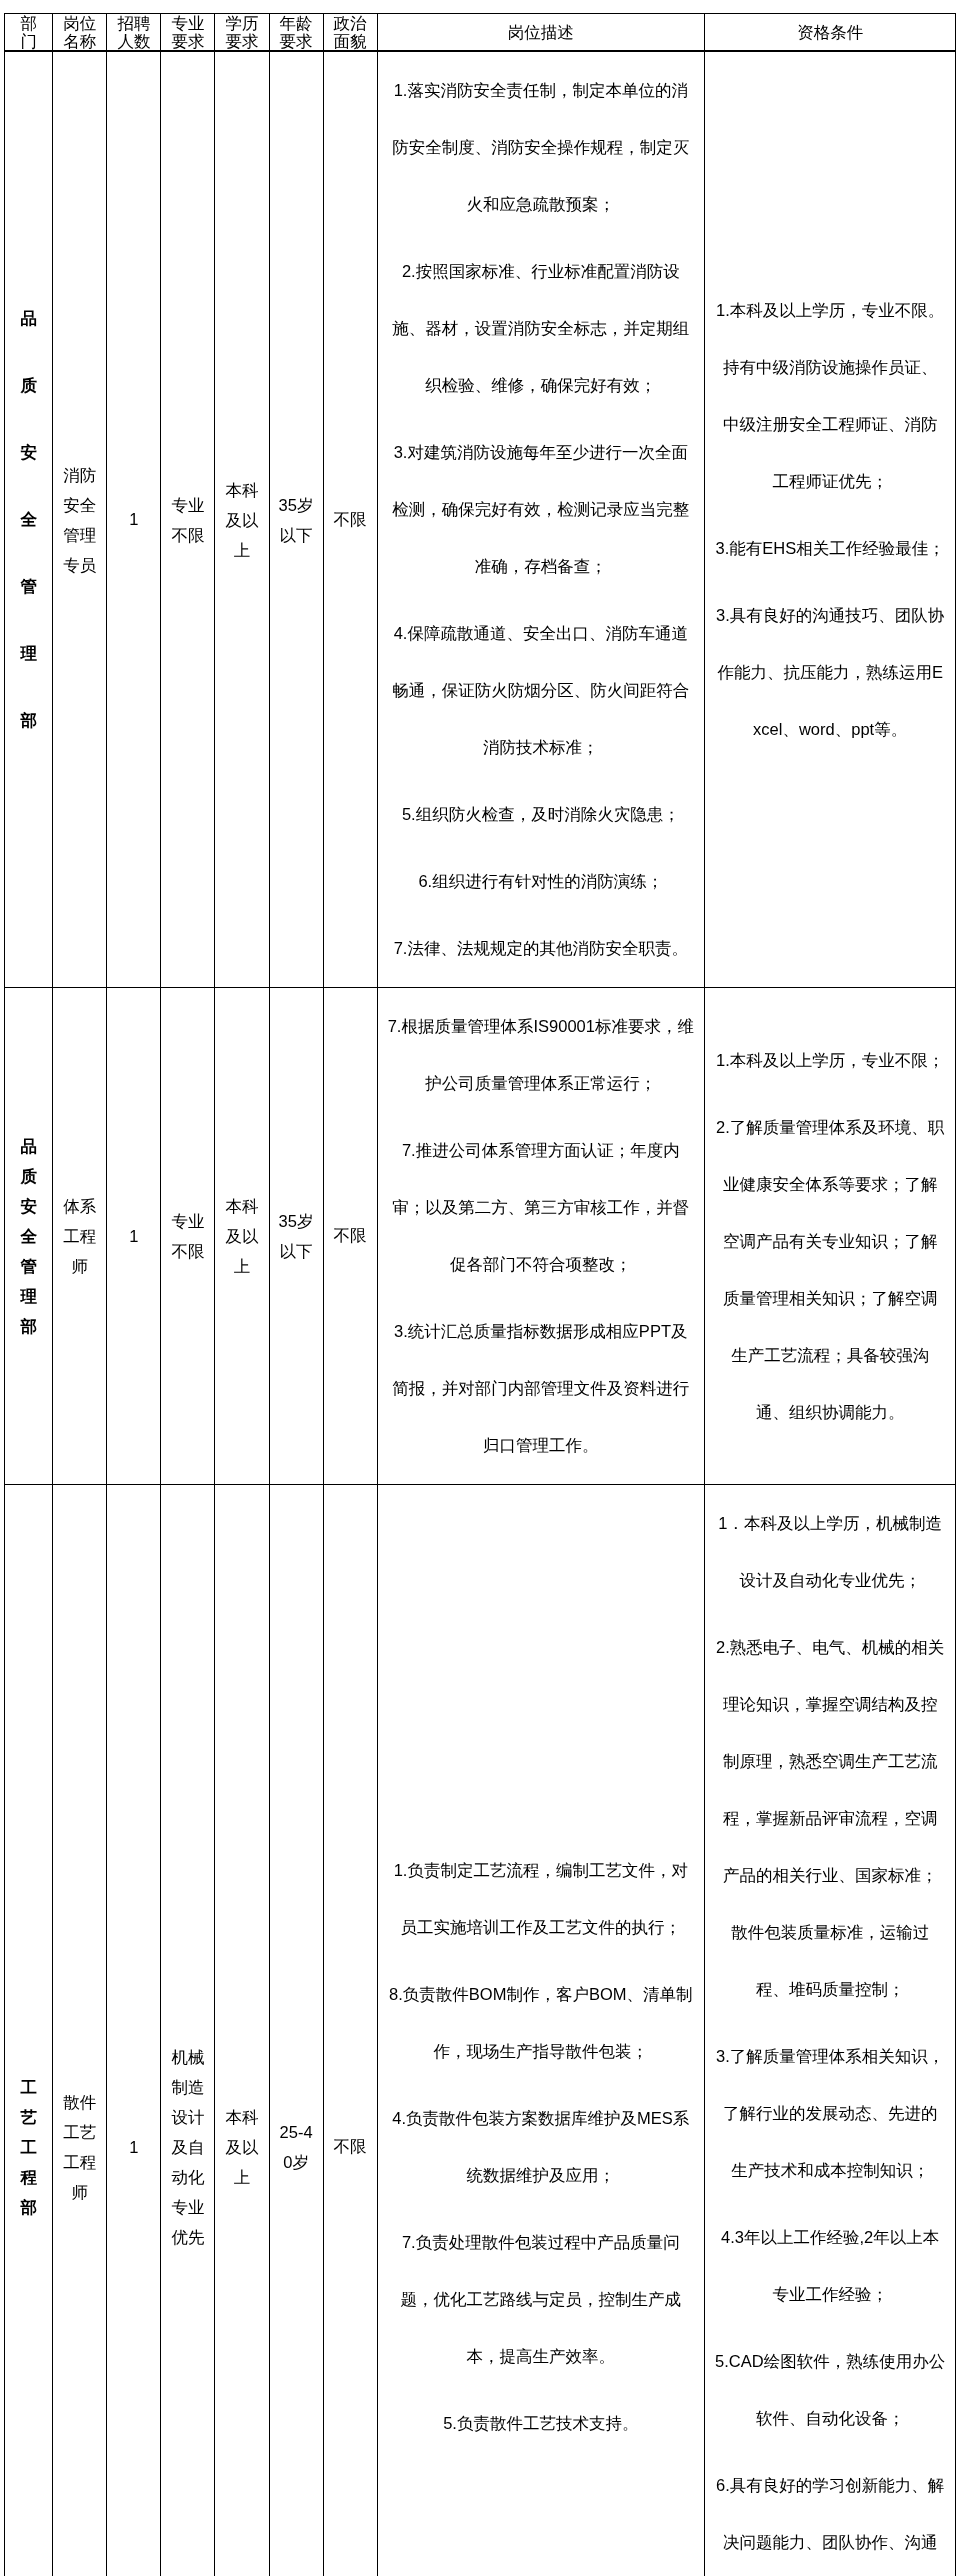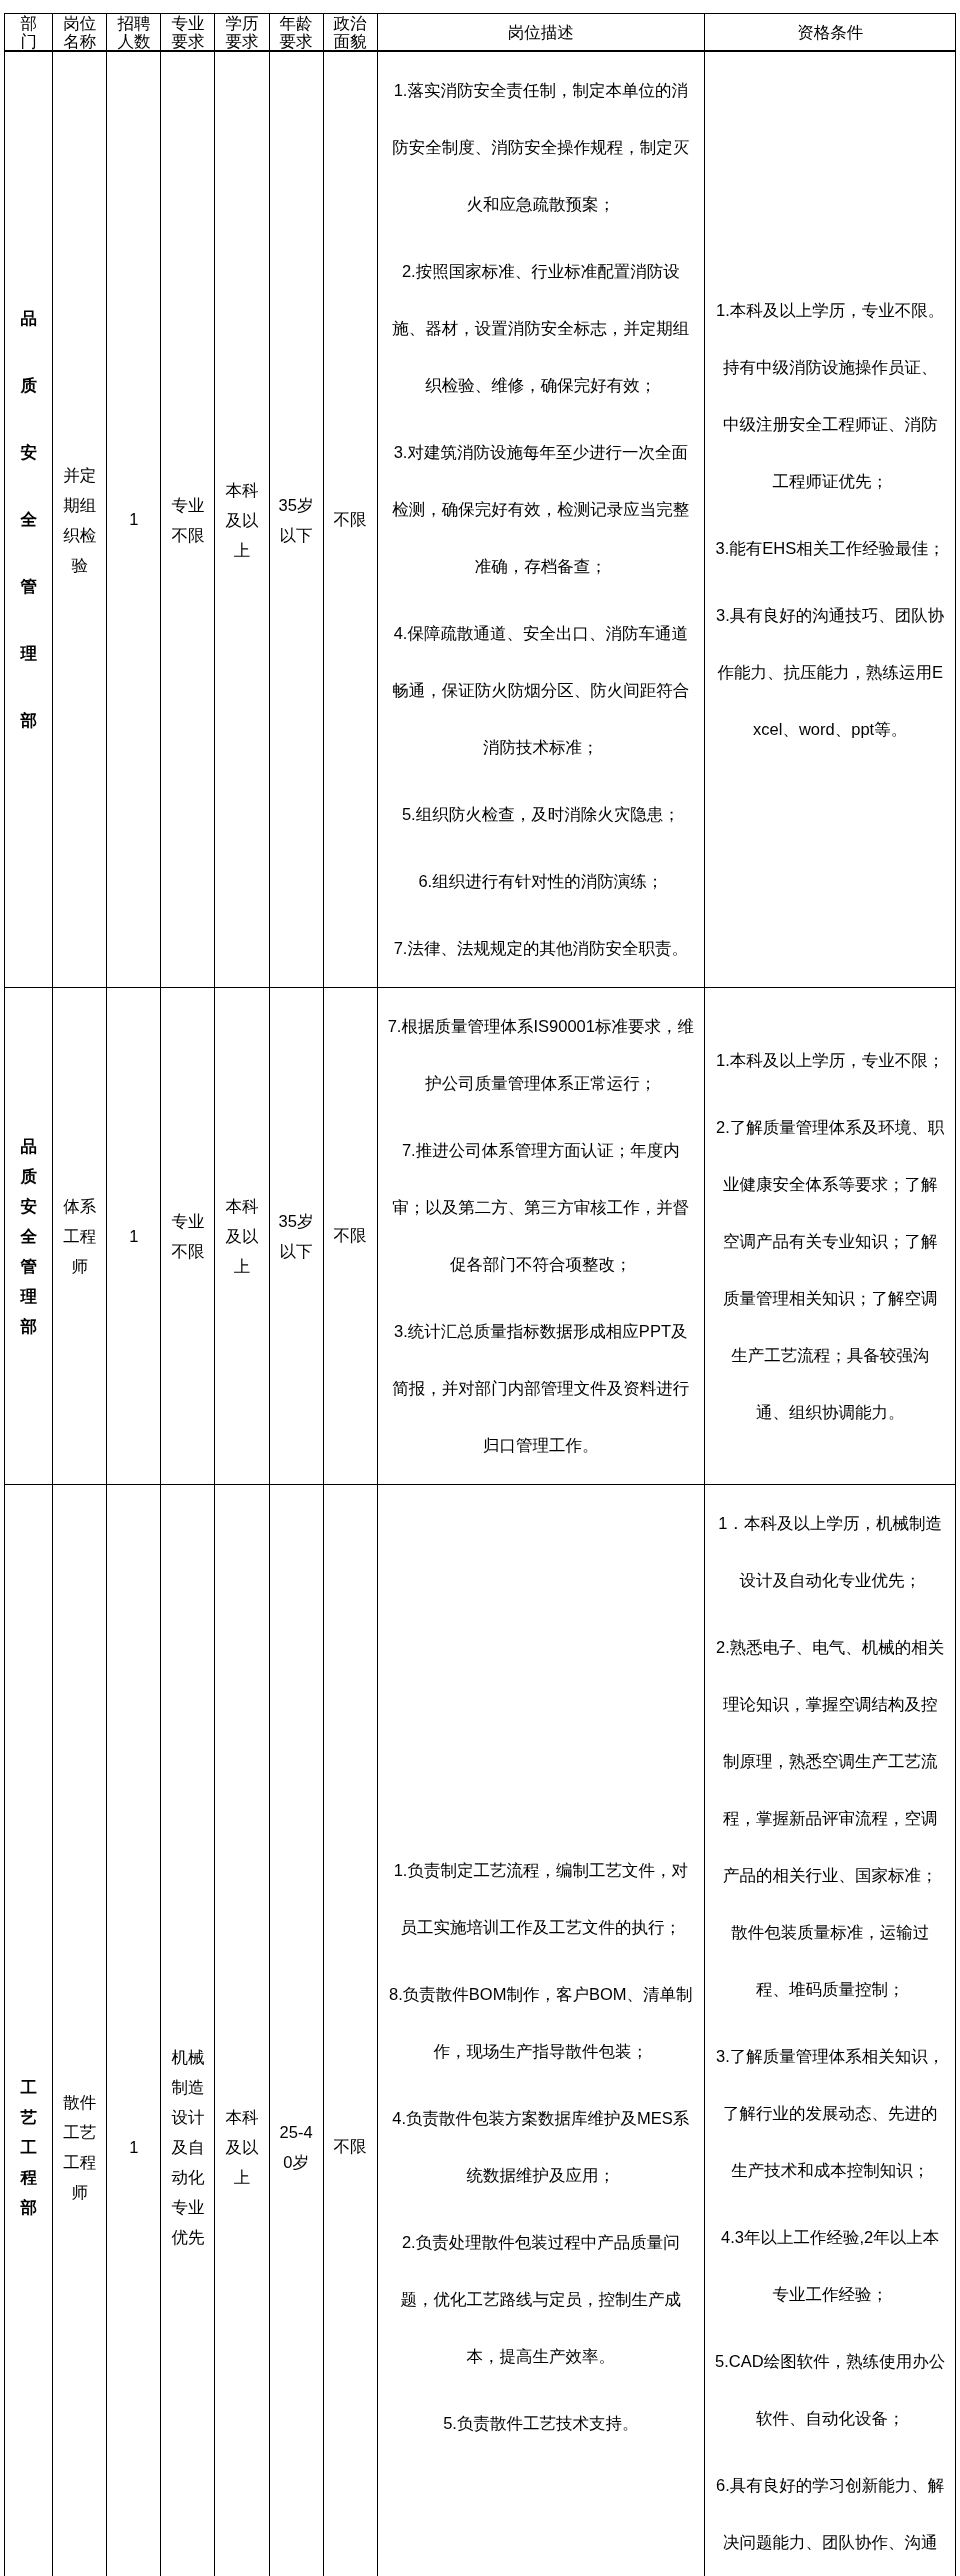--- a/index.html
+++ b/index.html
@@ -103,21 +103,21 @@
 要求</th>
         <th>政治
 面貌</th>
         <th>岗位描述</th>
         <th>资格条件</th>
       </tr>
     </thead>
     <tbody>
       <tr class="r1">
         <td class="tall"><span class="vchar">品质安全管理部</span></td>
-        <td><span class="w2">并定期组织检验</span></td>
+        <td><span class="w2">消防安全管理专员</span></td>
         <td>1</td>
         <td><span class="w2">专业不限</span></td>
         <td><span class="w2">本科及以上</span></td>
         <td><span class="w2">35岁以下</span></td>
         <td>不限</td>
         <td class="desc">
           <p>1.落实消防安全责任制，制定本单位的消防安全制度、消防安全操作规程，制定灭火和应急疏散预案；</p>
           <p>2.按照国家标准、行业标准配置消防设施、器材，设置消防安全标志，并定期组织检验、维修，确保完好有效；</p>
           <p>3.对建筑消防设施每年至少进行一次全面检测，确保完好有效，检测记录应当完整准确，存档备查；</p>
           <p>4.保障疏散通道、安全出口、消防车通道畅通，保证防火防烟分区、防火间距符合消防技术标准；</p>
@@ -154,21 +154,21 @@
         <td><span class="w2">散件工艺工程师</span></td>
         <td>1</td>
         <td><span class="w2">机械制造设计及自动化专业优先</span></td>
         <td><span class="w2">本科及以上</span></td>
         <td><span class="w2">25-40岁</span></td>
         <td>不限</td>
         <td class="desc">
           <p>1.负责制定工艺流程，编制工艺文件，对员工实施培训工作及工艺文件的执行；</p>
           <p>8.负责散件BOM制作，客户BOM、清单制作，现场生产指导散件包装；</p>
           <p>4.负责散件包装方案数据库维护及MES系统数据维护及应用；</p>
-          <p>2.负责处理散件包装过程中产品质量问题，优化工艺路线与定员，控制生产成本，提高生产效率。</p>
+          <p>7.负责处理散件包装过程中产品质量问题，优化工艺路线与定员，控制生产成本，提高生产效率。</p>
           <p>5.负责散件工艺技术支持。</p>
         </td>
         <td class="qual">
           <p>1．本科及以上学历，机械制造设计及自动化专业优先；</p>
           <p>2.熟悉电子、电气、机械的相关理论知识，掌握空调结构及控制原理，熟悉空调生产工艺流程，掌握新品评审流程，空调产品的相关行业、国家标准；散件包装质量标准，运输过程、堆码质量控制；</p>
           <p>3.了解质量管理体系相关知识，了解行业的发展动态、先进的生产技术和成本控制知识；</p>
           <p>4.3年以上工作经验,2年以上本专业工作经验；</p>
           <p>5.CAD绘图软件，熟练使用办公软件、自动化设备；</p>
           <p>6.具有良好的学习创新能力、解决问题能力、团队协作、沟通能力、较强动手能力，执行能力；严谨稳健、思路清晰、创新性强、能够承受较大工作压力。</p>
         </td>

